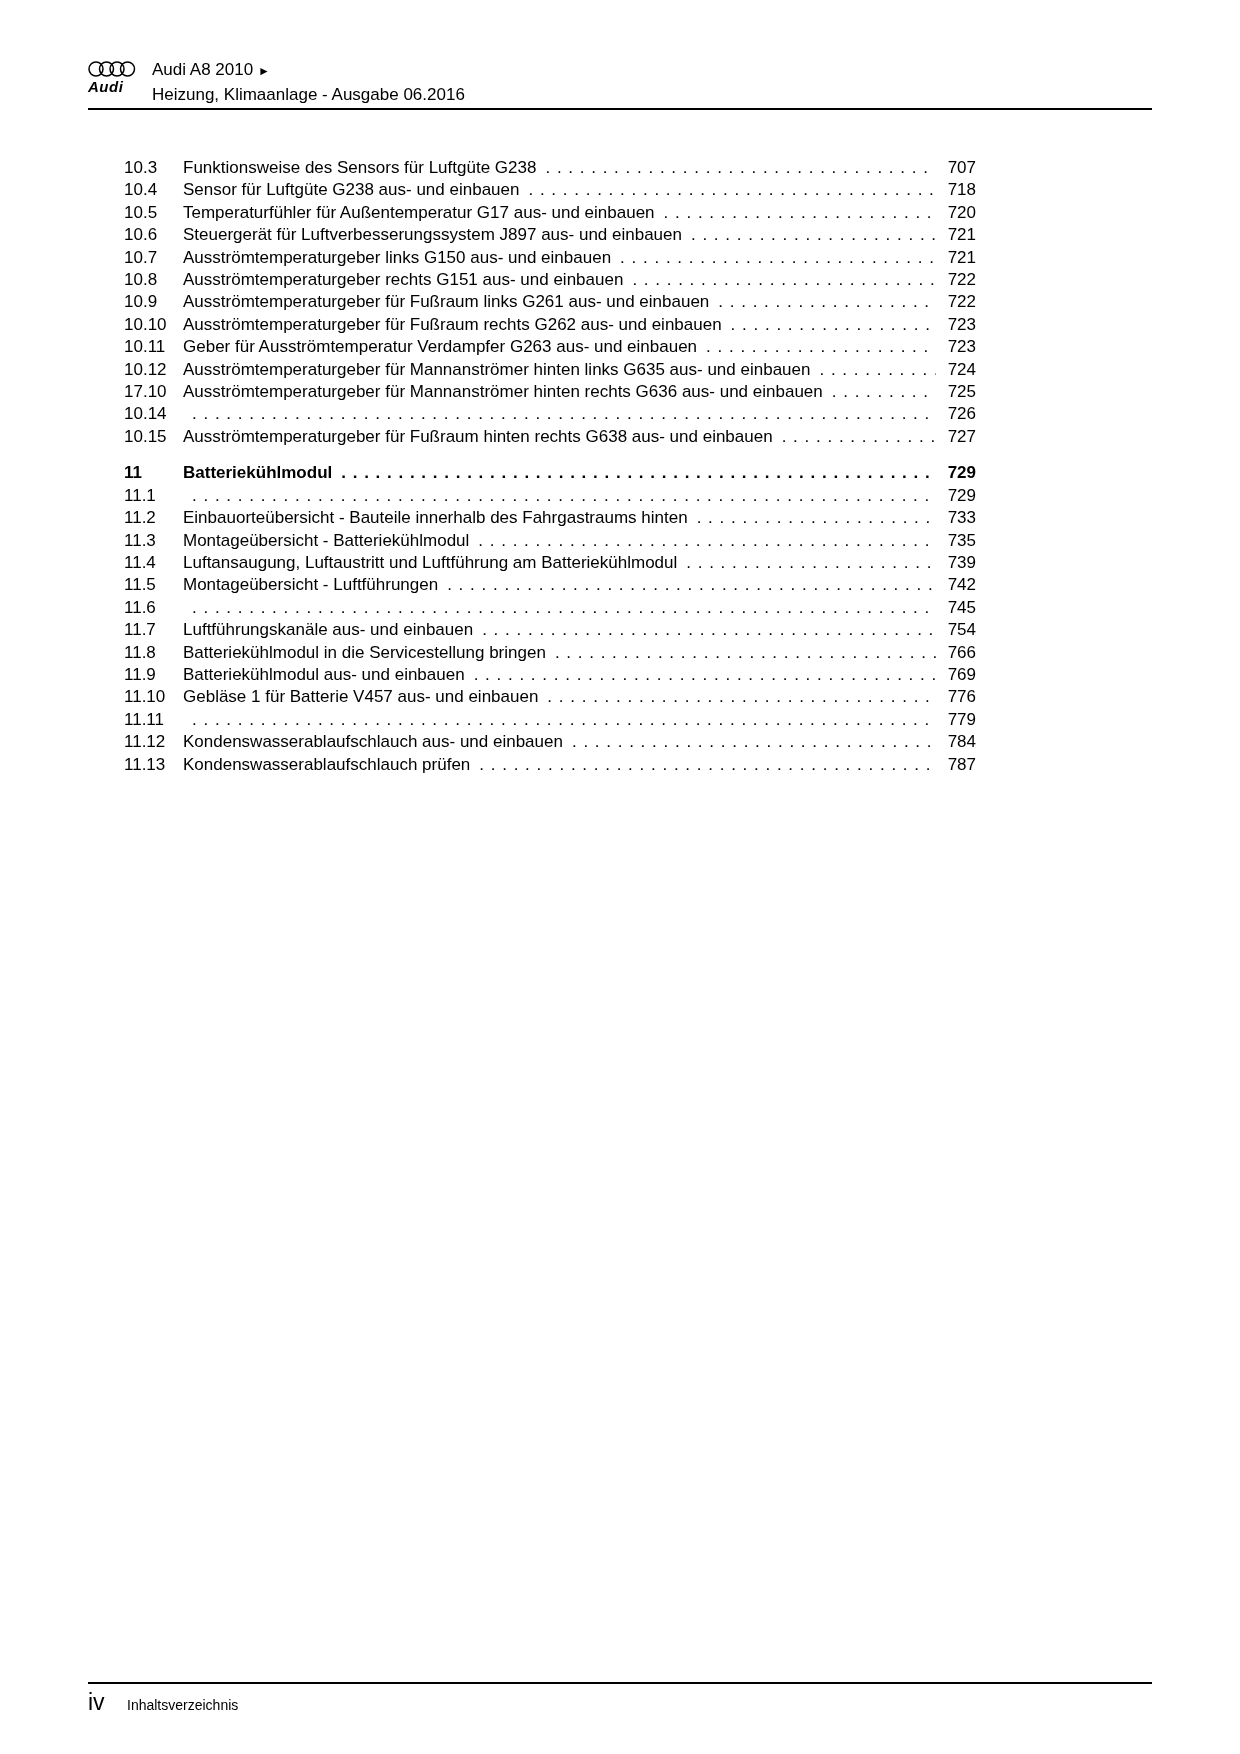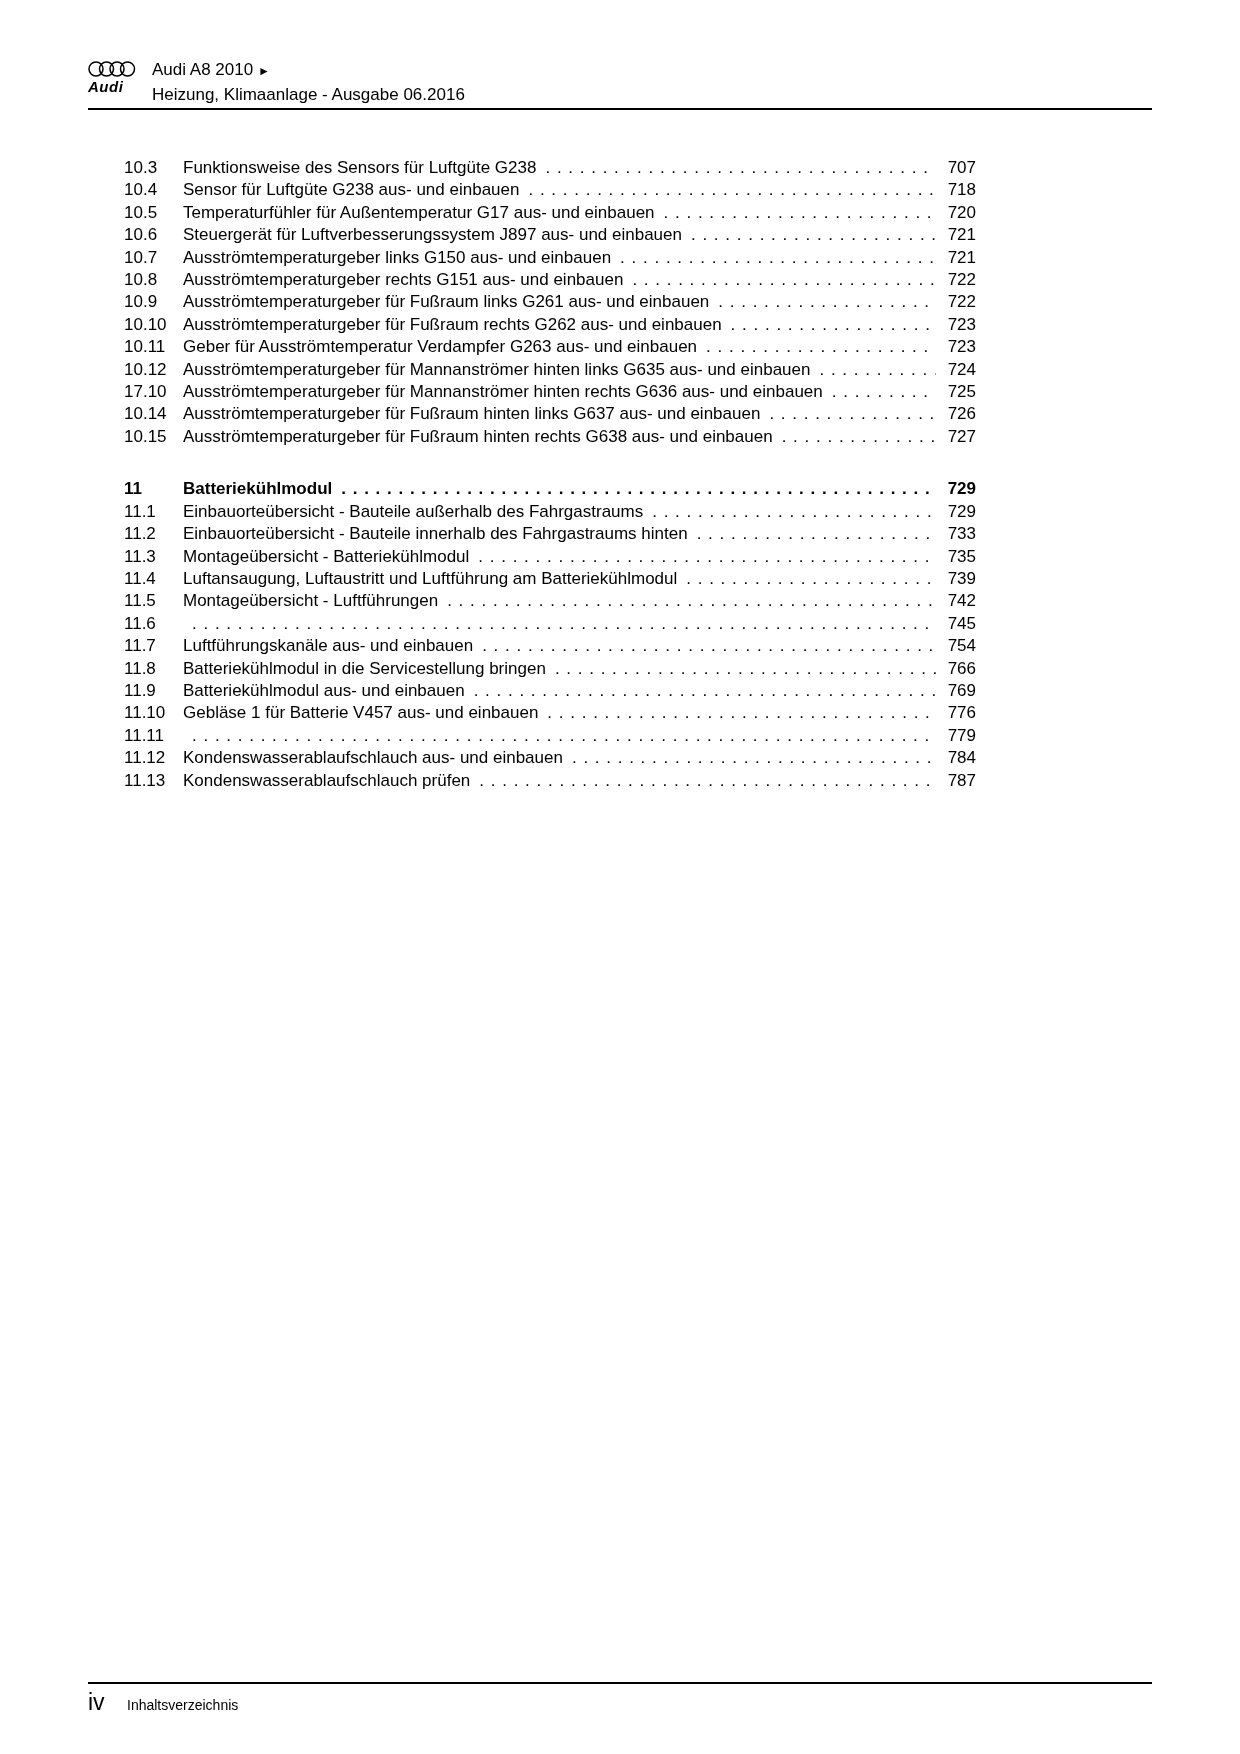--- a/index.html
+++ b/index.html
@@ -49,21 +49,21 @@
   
   .toc {
     position: absolute;
     left: 124px;
     top: 157px;
     width: 852px;
     font-size: 17px;
     line-height: 22.4px;
   }
   .toc-row { display: flex; white-space: nowrap; }
-  .toc-row.bold { font-weight: bold; margin-top: 30px; }
+  .toc-row.bold { font-weight: bold; margin-top: 14px; }
   .toc-num { flex: 0 0 59px; }
   .toc-title { flex: 0 0 auto; }
   .toc-leader {
     flex: 1 1 auto;
     min-width: 0;
     overflow: hidden;
     padding-left: 9px;
     letter-spacing: 1px;
   }
   .toc-page {
@@ -177,39 +177,37 @@
     <span class="toc-page">724</span>
   </div>
     <div class="toc-row">
     <span class="toc-num">17.10</span>
     <span class="toc-title">Ausströmtemperaturgeber für Mannanströmer hinten rechts G636 aus- und einbauen</span>
     <span class="toc-leader">. . . . . . . . . . . . . . . . . . . . . . . . . . . . . . . . . . . . . . . . . . . . . . . . . . . . . . . . . . . . . . . . . . . . . . . . . . . . . . . . . . . . . . . . . . . . . . . . . . . . . . . . . . . . . . </span>
     <span class="toc-page">725</span>
   </div>
     <div class="toc-row">
     <span class="toc-num">10.14</span>
-    <span class="toc-title">Ausströmtemperaturgeber für Fußraum hinten links G637 aus- und einbauen</span>
     <span class="toc-leader">. . . . . . . . . . . . . . . . . . . . . . . . . . . . . . . . . . . . . . . . . . . . . . . . . . . . . . . . . . . . . . . . . . . . . . . . . . . . . . . . . . . . . . . . . . . . . . . . . . . . . . . . . . . . . . </span>
     <span class="toc-page">726</span>
   </div>
     <div class="toc-row">
     <span class="toc-num">10.15</span>
     <span class="toc-title">Ausströmtemperaturgeber für Fußraum hinten rechts G638 aus- und einbauen</span>
     <span class="toc-leader">. . . . . . . . . . . . . . . . . . . . . . . . . . . . . . . . . . . . . . . . . . . . . . . . . . . . . . . . . . . . . . . . . . . . . . . . . . . . . . . . . . . . . . . . . . . . . . . . . . . . . . . . . . . . . . </span>
     <span class="toc-page">727</span>
   </div>
     <div class="toc-row bold">
     <span class="toc-num">11</span>
     <span class="toc-title">Batteriekühlmodul</span>
     <span class="toc-leader">. . . . . . . . . . . . . . . . . . . . . . . . . . . . . . . . . . . . . . . . . . . . . . . . . . . . . . . . . . . . . . . . . . . . . . . . . . . . . . . . . . . . . . . . . . . . . . . . . . . . . . . . . . . . . . </span>
     <span class="toc-page">729</span>
   </div>
     <div class="toc-row">
     <span class="toc-num">11.1</span>
-    <span class="toc-title">Einbauorteübersicht - Bauteile außerhalb des Fahrgastraums</span>
     <span class="toc-leader">. . . . . . . . . . . . . . . . . . . . . . . . . . . . . . . . . . . . . . . . . . . . . . . . . . . . . . . . . . . . . . . . . . . . . . . . . . . . . . . . . . . . . . . . . . . . . . . . . . . . . . . . . . . . . . </span>
     <span class="toc-page">729</span>
   </div>
     <div class="toc-row">
     <span class="toc-num">11.2</span>
     <span class="toc-title">Einbauorteübersicht - Bauteile innerhalb des Fahrgastraums hinten</span>
     <span class="toc-leader">. . . . . . . . . . . . . . . . . . . . . . . . . . . . . . . . . . . . . . . . . . . . . . . . . . . . . . . . . . . . . . . . . . . . . . . . . . . . . . . . . . . . . . . . . . . . . . . . . . . . . . . . . . . . . . </span>
     <span class="toc-page">733</span>
   </div>
     <div class="toc-row">

